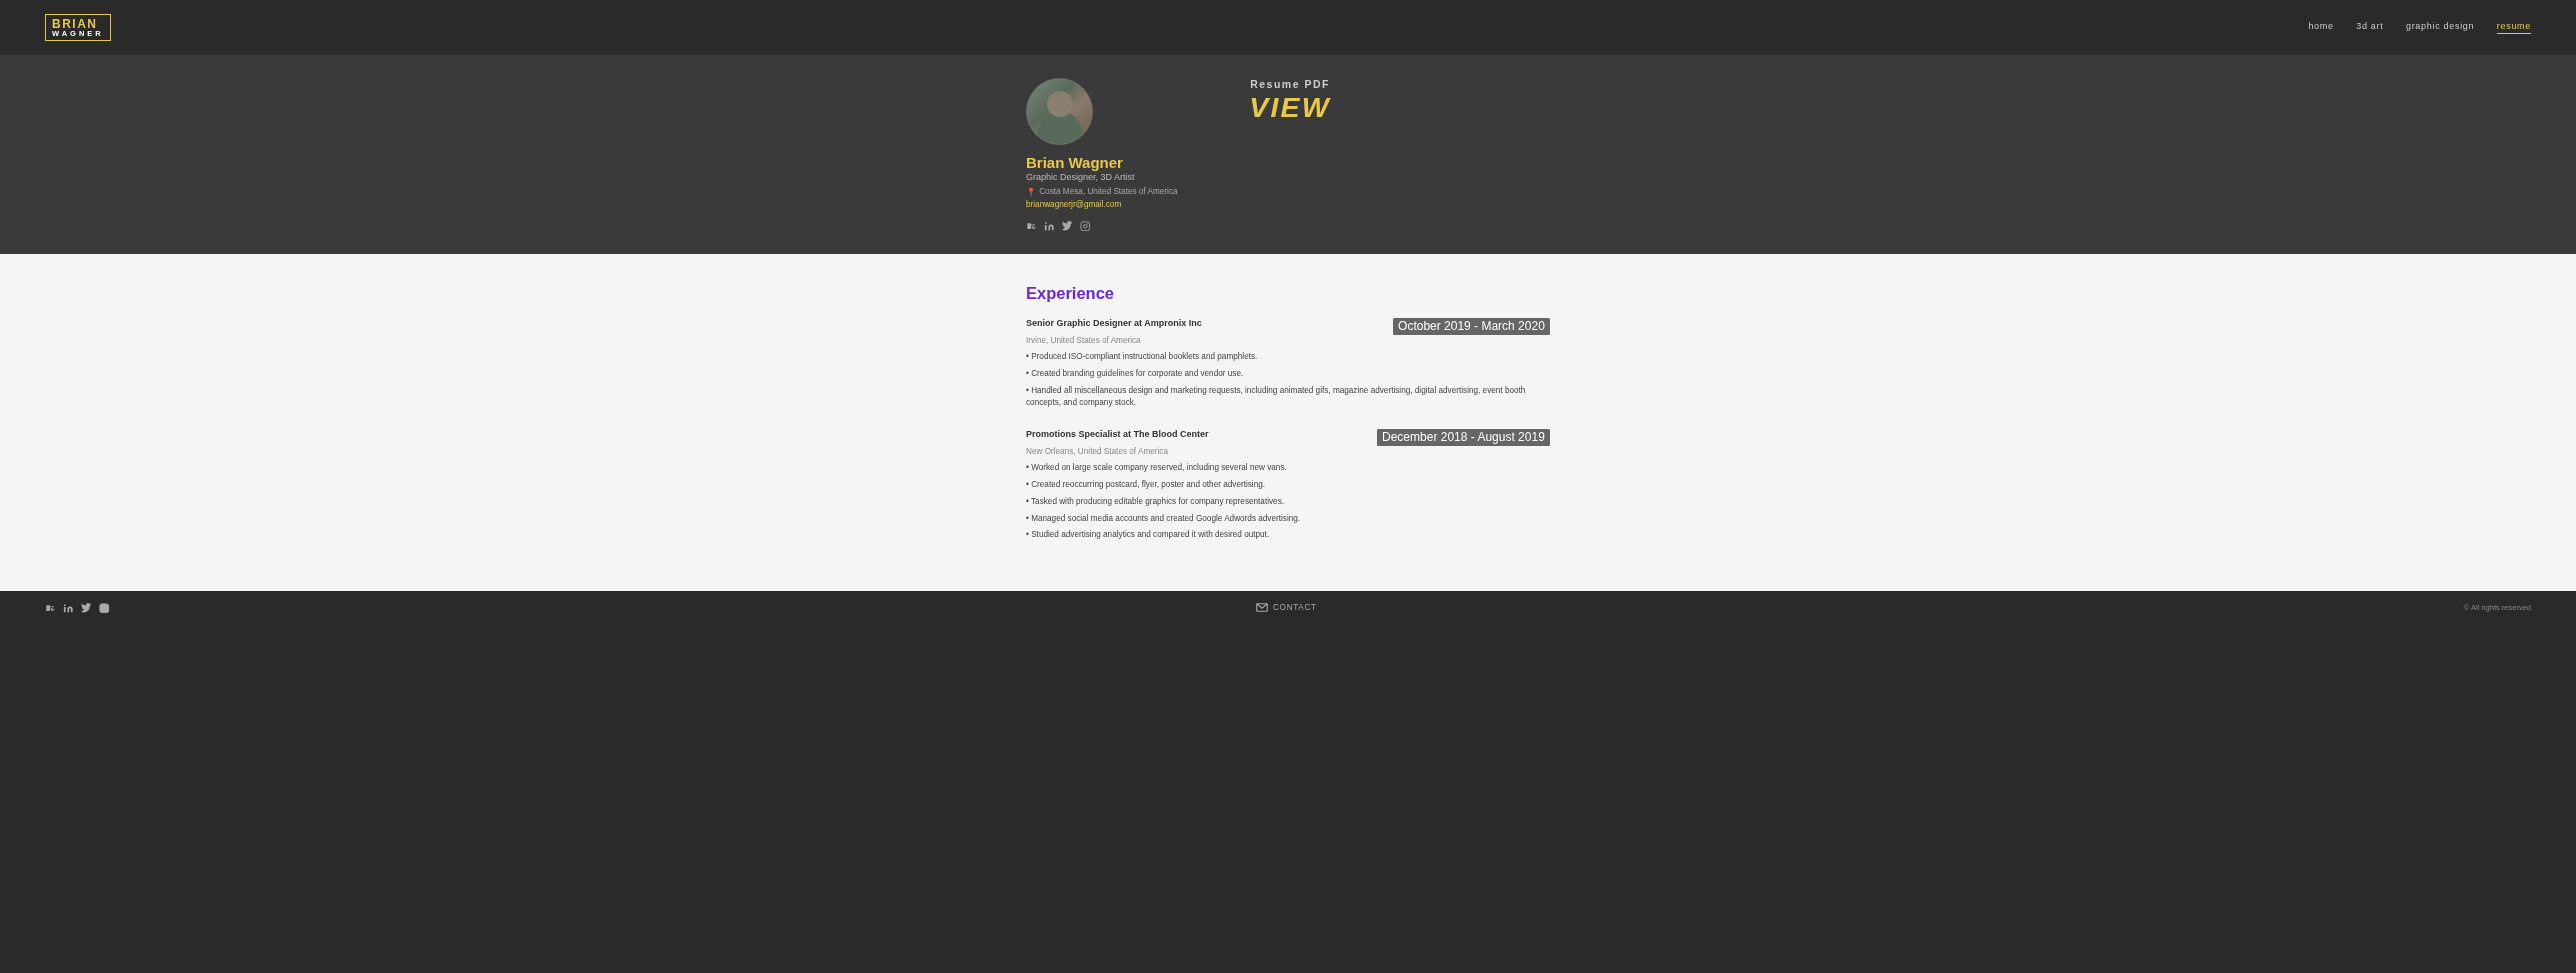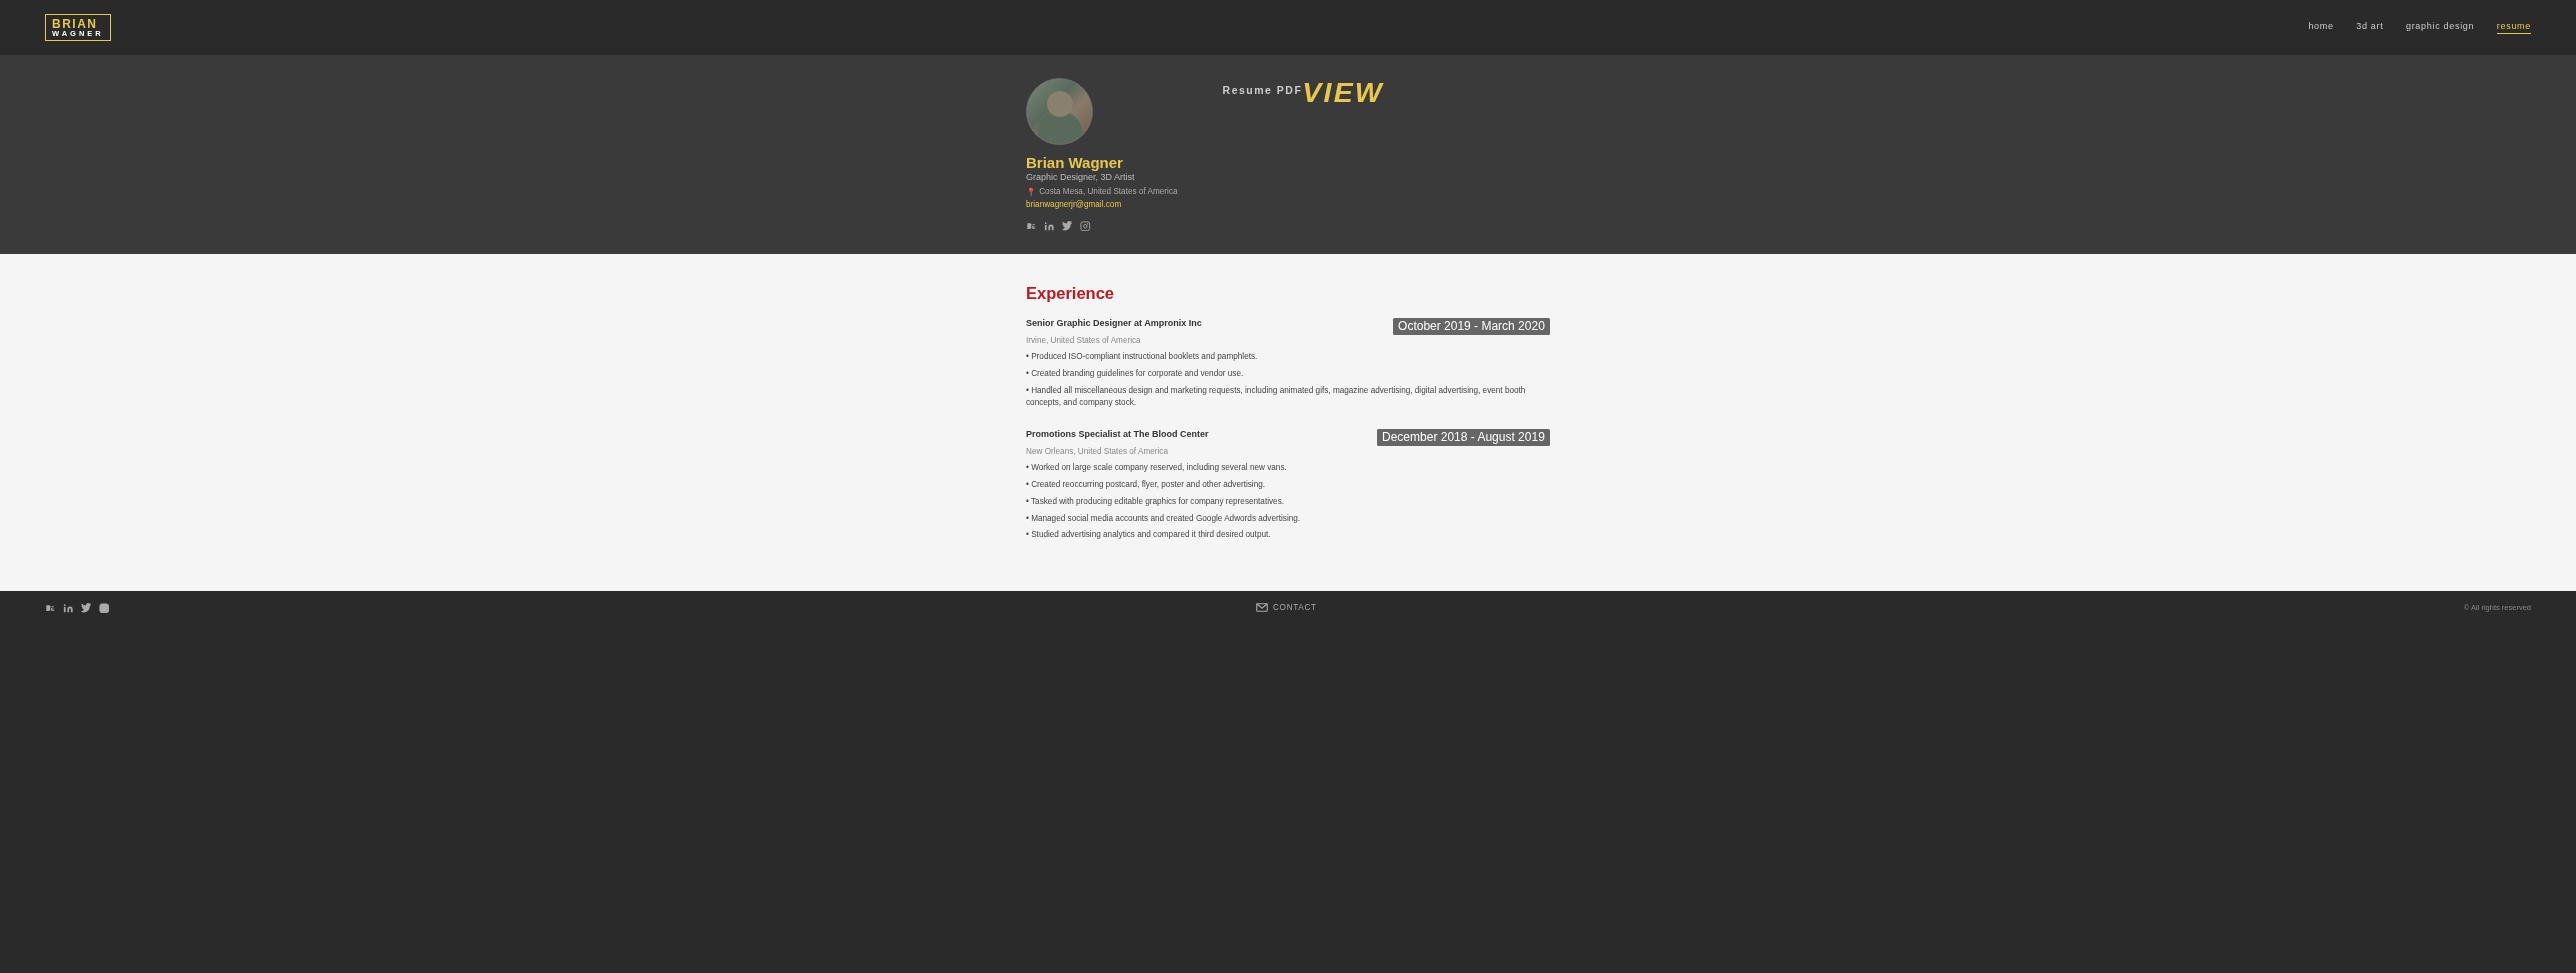--- a/index.html
+++ b/index.html
@@ -162,20 +162,21 @@
     }
     .social-icon {
       color: #aaa;
       font-size: 10.5px;
       cursor: pointer;
       text-decoration: none;
     }
 
     .resume-pdf-block {
       display: flex;
+      flex-direction: column;
       align-items: center;
       justify-content: center;
       min-width: 135px;
     }
     .resume-pdf-label {
       color: #ccc;
       font-size: 10.5px;
       font-weight: 600;
       letter-spacing: 1.5px;
       margin-bottom: 3.7px;
@@ -198,21 +199,21 @@
       display: flex;
       justify-content: center;
     }
     .content-inner {
       max-width: 524px;
       width: 100%;
     }
     .section-title {
       font-size: 16.5px;
       font-weight: 700;
-      color: #b91c1c;
+      color: #6d28d9;
       margin-bottom: 15px;
     }
     .experience-block {
       margin-bottom: 19px;
     }
     .job-header {
       display: flex;
       justify-content: space-between;
       align-items: flex-start;
       margin-bottom: 1.5px;
@@ -376,21 +377,21 @@
       <div class="job-header">
         <span class="job-title">Promotions Specialist at The Blood Center</span>
         <span class="job-dates">December 2018 - August 2019</span>
       </div>
       <div class="job-location">New Orleans, United States of America</div>
       <ul class="job-bullets">
         <li class="job-bullet">• Worked on large scale company reserved, including several new vans.</li>
         <li class="job-bullet">• Created reoccurring postcard, flyer, poster and other advertising.</li>
         <li class="job-bullet">• Tasked with producing editable graphics for company representatives.</li>
         <li class="job-bullet">• Managed social media accounts and created Google Adwords advertising.</li>
-        <li class="job-bullet">• Studied advertising analytics and compared it third desired output.</li>
+        <li class="job-bullet">• Studied advertising analytics and compared it with desired output.</li>
       </ul>
     </div>
   </div>
 </main>
 
 <footer class="footer">
   <div class="footer-social">
     <span class="footer-icon" title="Behance">
       <svg class="icon-svg" viewBox="0 0 24 24" xmlns="http://www.w3.org/2000/svg" fill="#aaa">
           <path d="M7.5 11.5c.83 0 1.5-.67 1.5-1.5S8.33 8.5 7.5 8.5H5v3h2.5zm.25 2H5v3.5h2.75c.97 0 1.75-.78 1.75-1.75S8.72 13.5 7.75 13.5zM3 6v12h5.5c2.07 0 3.75-1.68 3.75-3.75 0-1.06-.44-2.02-1.14-2.71A3.73 3.73 0 0 0 13 8.75C13 6.68 11.32 5 9.25 5H3zm12 1h5v1.5h-5V7zm2.5 9c1.1 0 2-.9 2-2h2c0 2.21-1.79 4-4 4-2.21 0-4-1.79-4-4s1.79-4 4-4c1.1 0 2.1.45 2.83 1.17l-1.42 1.42C18.52 12.22 18.02 12 17.5 12c-1.1 0-2 .9-2 2h2z"></path>

